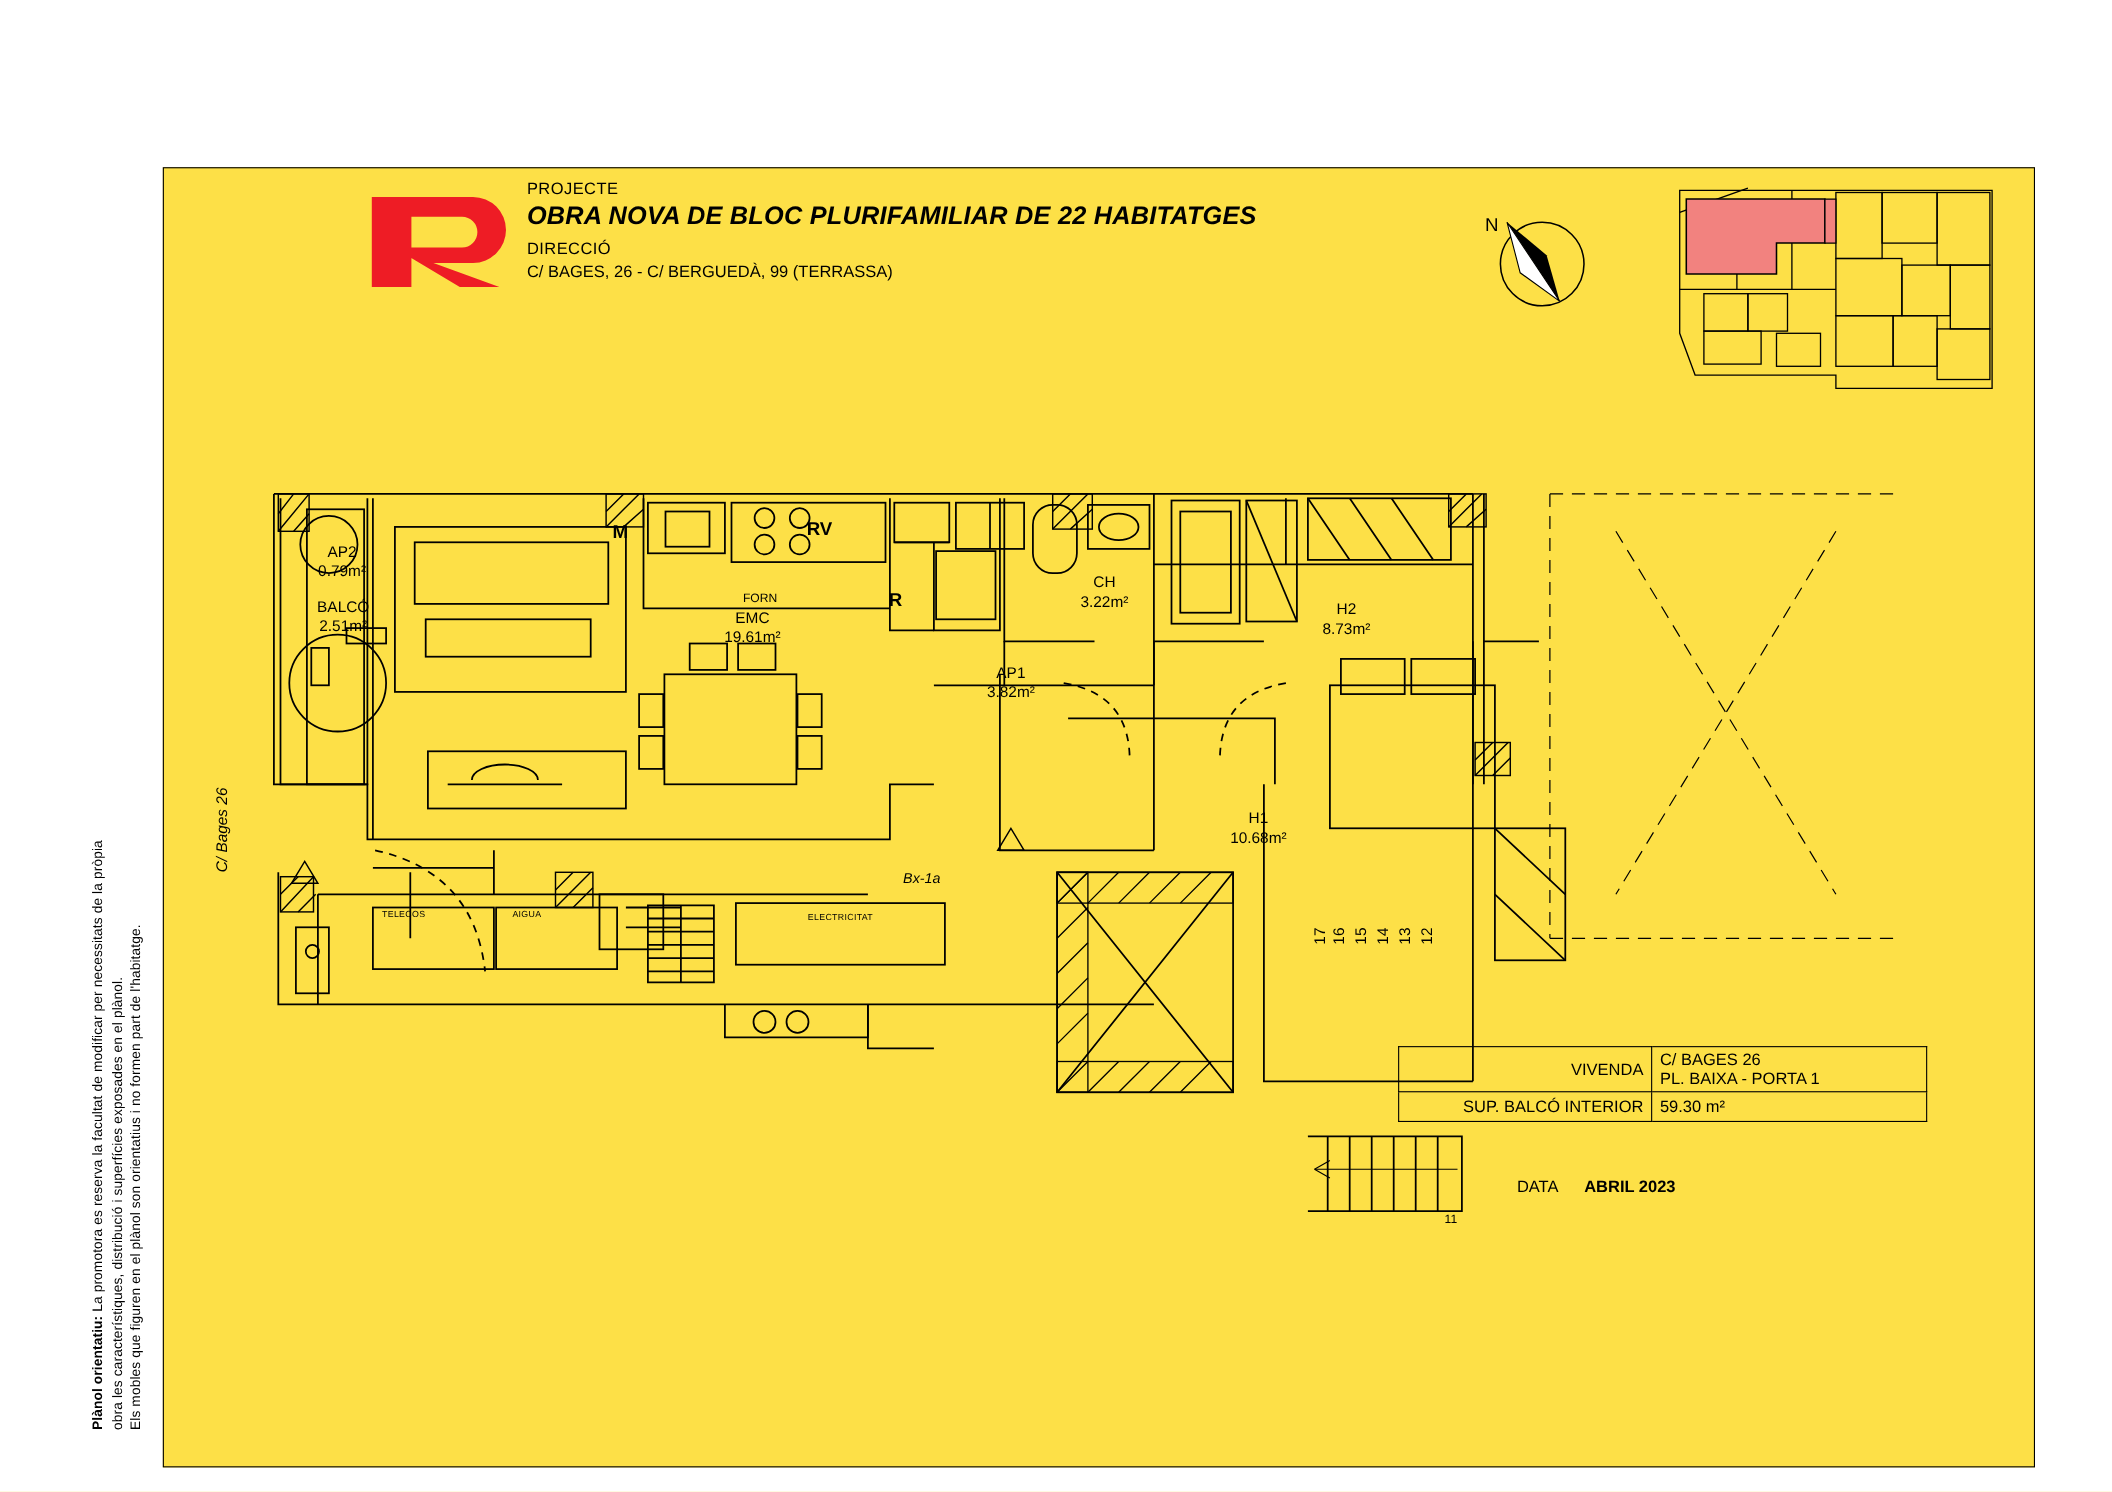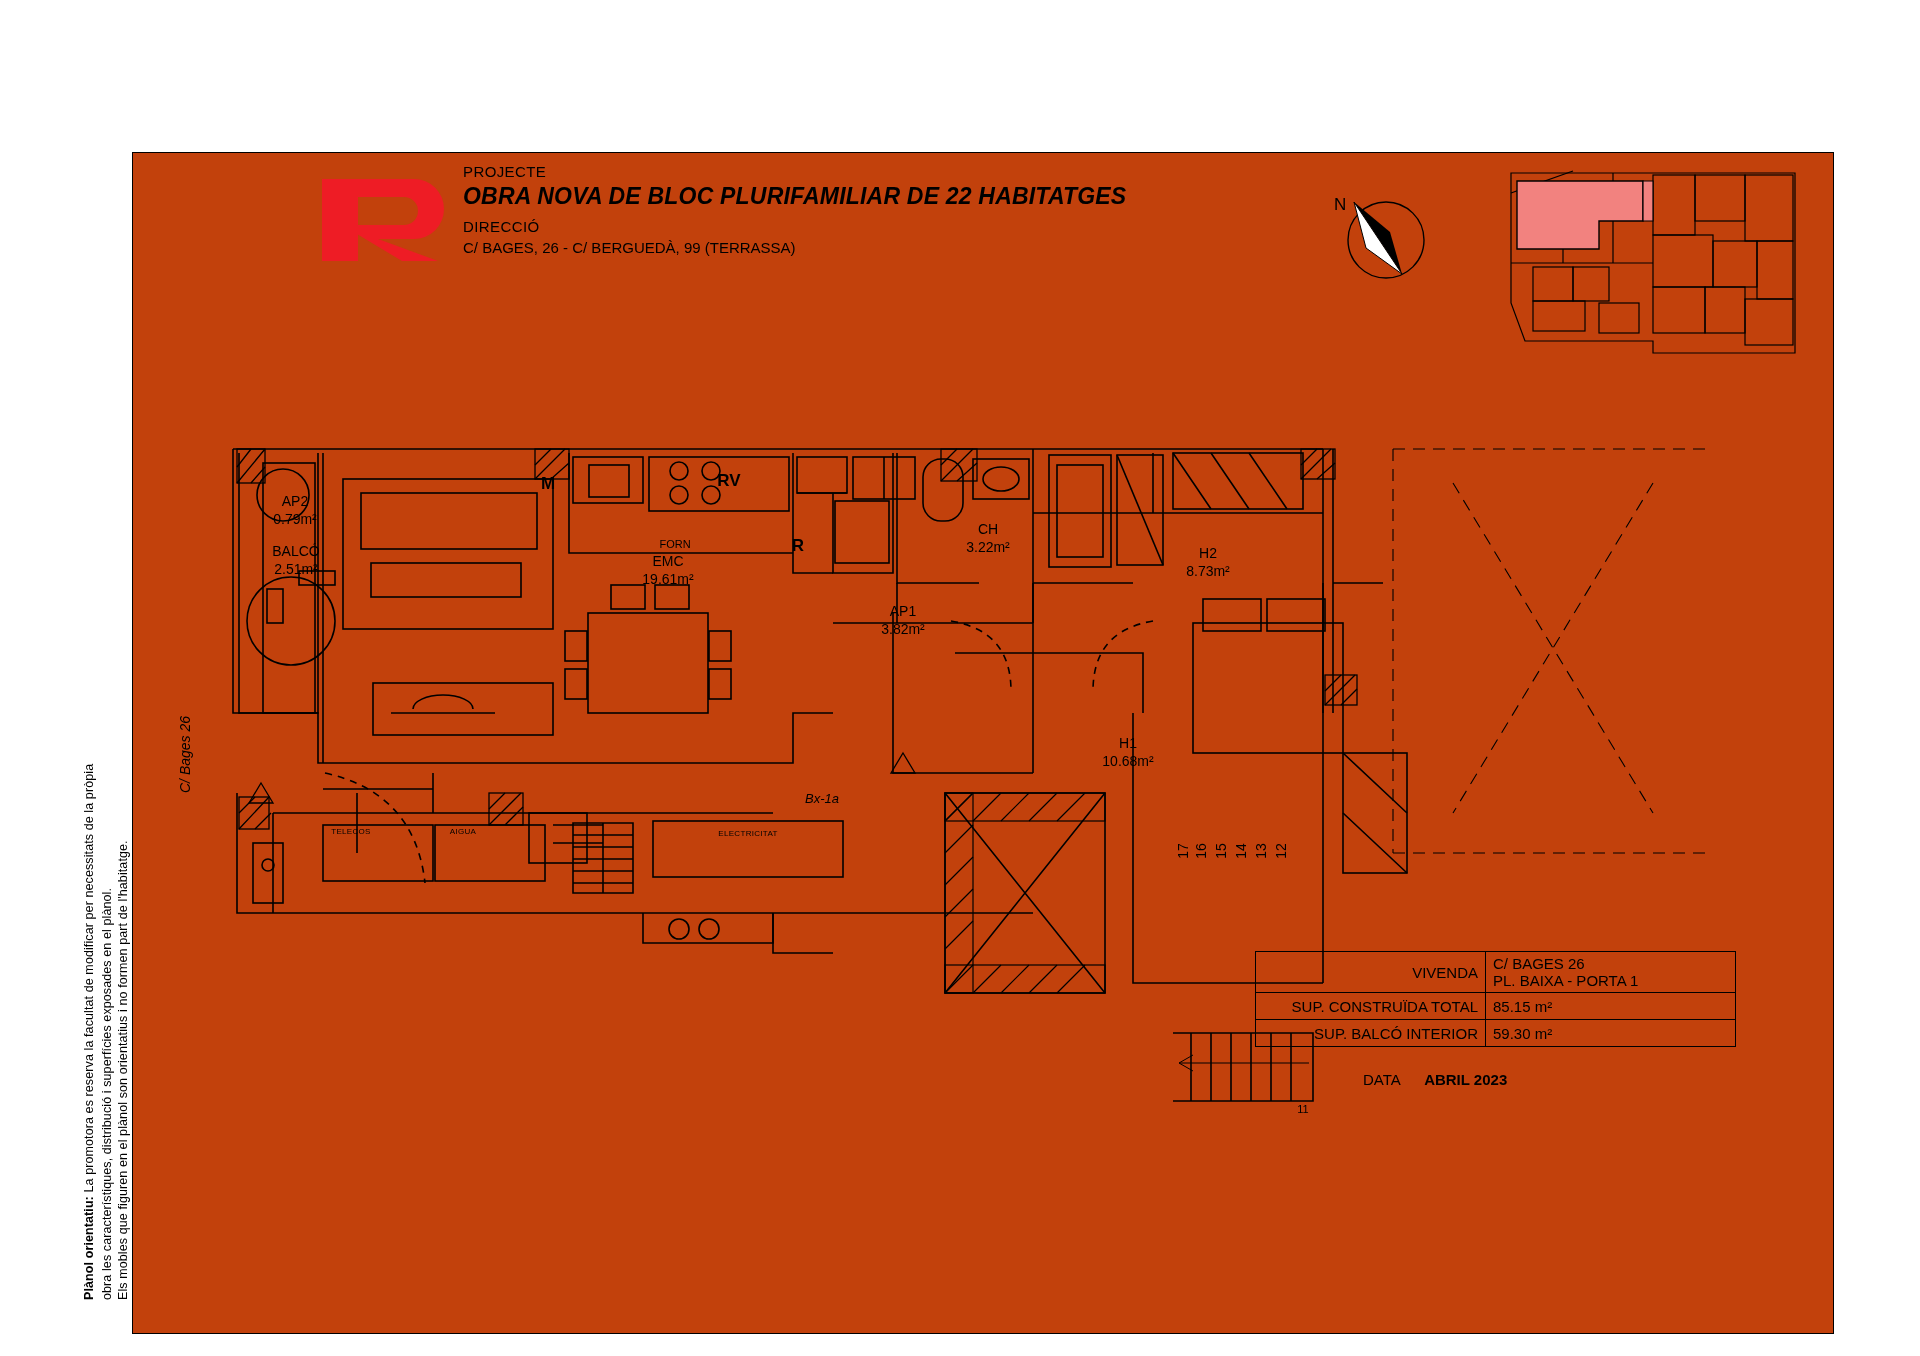--- a/index.html
+++ b/index.html
@@ -1,17 +1,17 @@
 <!DOCTYPE html>
 <html><head>
 <meta charset="utf-8">
 <style>
   html,body{margin:0;padding:0;background:#ffffff;}
   body{width:1920px;height:1356px;position:relative;font-family:"Liberation Sans",sans-serif;color:#000;overflow:hidden;}
-  .sheet{position:absolute;left:132px;top:152px;width:1700px;height:1180px;border:1.5px solid #000;background:#c2410c;}
+  .sheet{position:absolute;left:148px;top:152px;width:1700px;height:1180px;border:1.5px solid #000;background:#fde047;}
   
   .logo{position:absolute;left:185px;top:22px;width:140px;height:90px;}
   .tb-label{position:absolute;font-size:15px;letter-spacing:.4px;}
   .tb-title{position:absolute;font-size:23px;font-weight:bold;letter-spacing:.2px;font-style:italic;}
   .tb-addr{position:absolute;font-size:15px;}
   
   .compass{position:absolute;left:1195px;top:35px;width:100px;height:100px;}
   
   .keyplan{position:absolute;left:1370px;top:10px;width:300px;height:195px;}
   
@@ -269,24 +269,20 @@
 
   <table class="tbl">
     <tbody>
         <tr>
       <td class="r" style="width:215px;">VIVENDA</td>
       <td class="l" style="width:235px;">
         <span>C/ BAGES 26</span><br><span>PL. BAIXA - PORTA 1</span>
       </td>
     </tr>
     <tr>
-      <td class="r">SUP. CONSTRUÏDA TOTAL</td>
-      <td class="l">85.15 m²</td>
-    </tr>
-    <tr>
       <td class="r">SUP. BALCÓ INTERIOR</td>
       <td class="l">59.30 m²</td>
     </tr>
   </tbody>
     </table>
 
   <div class="data-row">
     <span>DATA</span>
     <span class="v">ABRIL 2023</span>
   </div>

